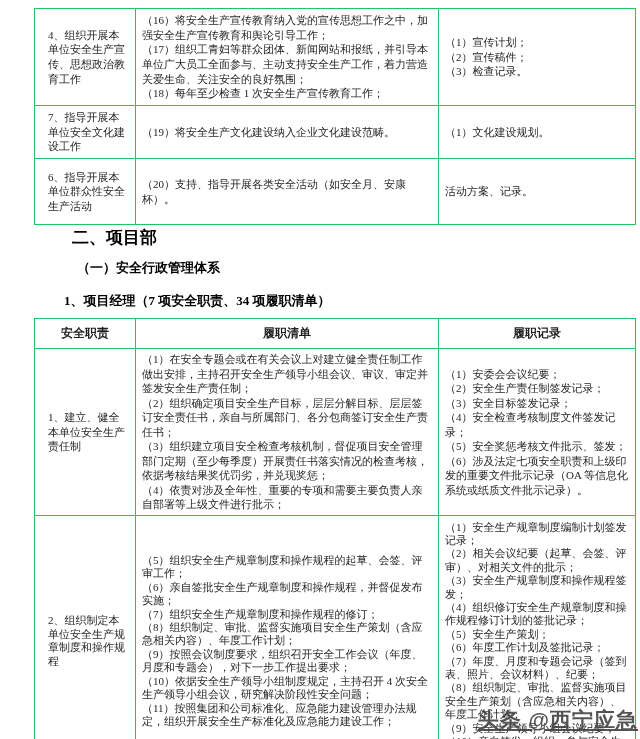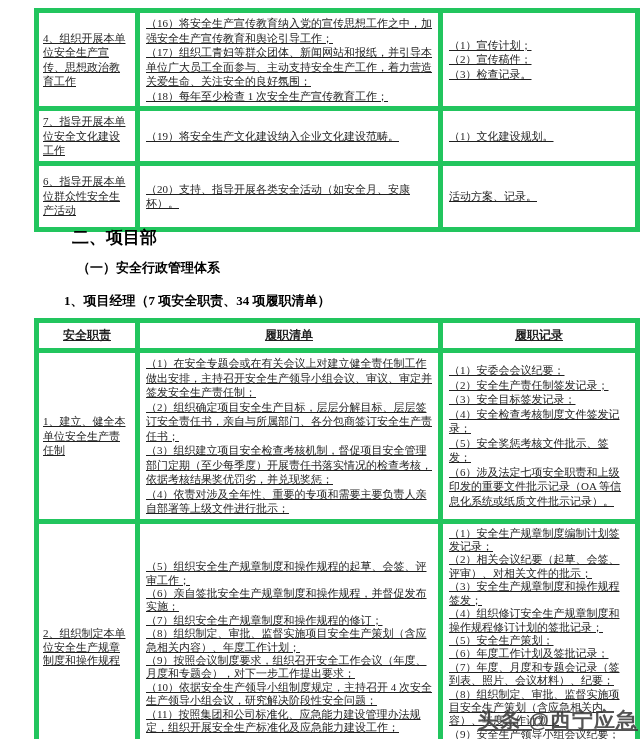--- a/index.html
+++ b/index.html
@@ -7,38 +7,37 @@
   .page {
     position:relative;
     width:640px; height:739px;
     background:#ffffff;
     overflow:hidden;
     font-family:"Liberation Serif","DejaVu Serif",serif;
     color:#1f1f1f;
   }
   table { border-collapse:collapse; table-layout:fixed; }
   td, th {
-    border:5px solid #22c55e;
+    border:1px solid #22c55e;
     vertical-align:middle;
     font-size:11px;
     line-height:1.32;
     padding:3px 6px;
     word-break:break-all;
-    text-decoration:underline;
   }
   .t1 { position:absolute; left:34px; top:8px; width:601px; }
   .t2 { position:absolute; left:34px; top:318px; width:601px; }
   col.c1 { width:101px; }
   col.c2 { width:303px; }
   col.c3 { width:197px; }
   th {
     font-weight:bold; text-align:center;
     font-size:12px; height:30px; background:#ffffff;margin-left:36px;
   }
-  .duty { padding-left:4px; }
+  .duty { padding-left:13px; }
   .list, .rec { white-space:pre-line; }
   .tight td { line-height:1.22; }
   .heading {
     position:absolute; left:0; width:100%;
     font-weight:bold; color:#000;
     font-family:"Liberation Serif","DejaVu Serif",serif;
   }
   .h-section { top:226px; padding-left:72px; font-size:17px; }
   .h-subsection { top:259px; padding-left:77px; font-size:13px; }
   .h-item { top:292px; padding-left:64px; font-size:13px; }

